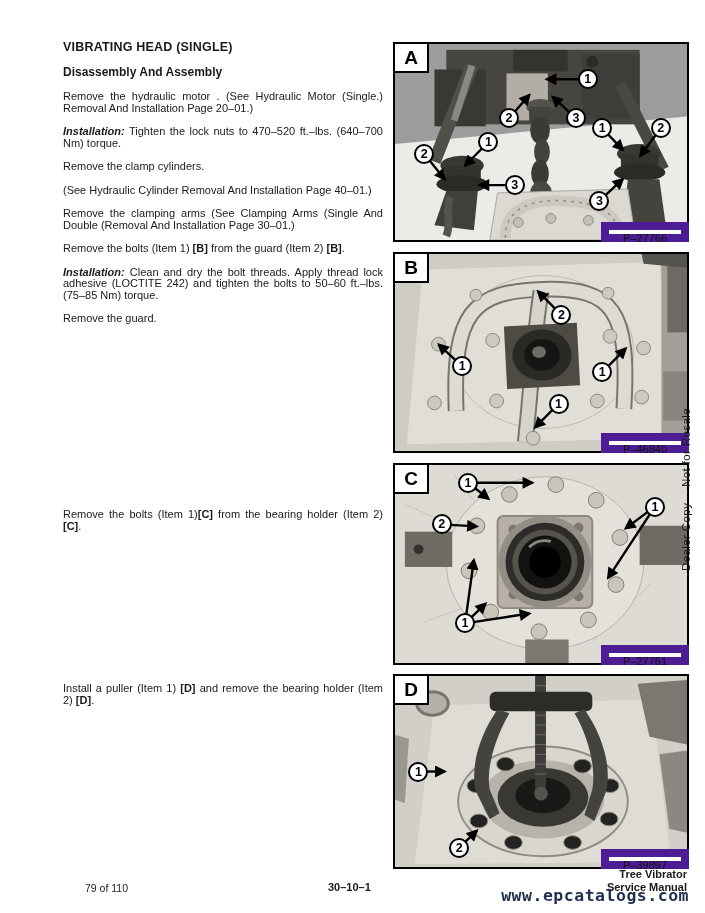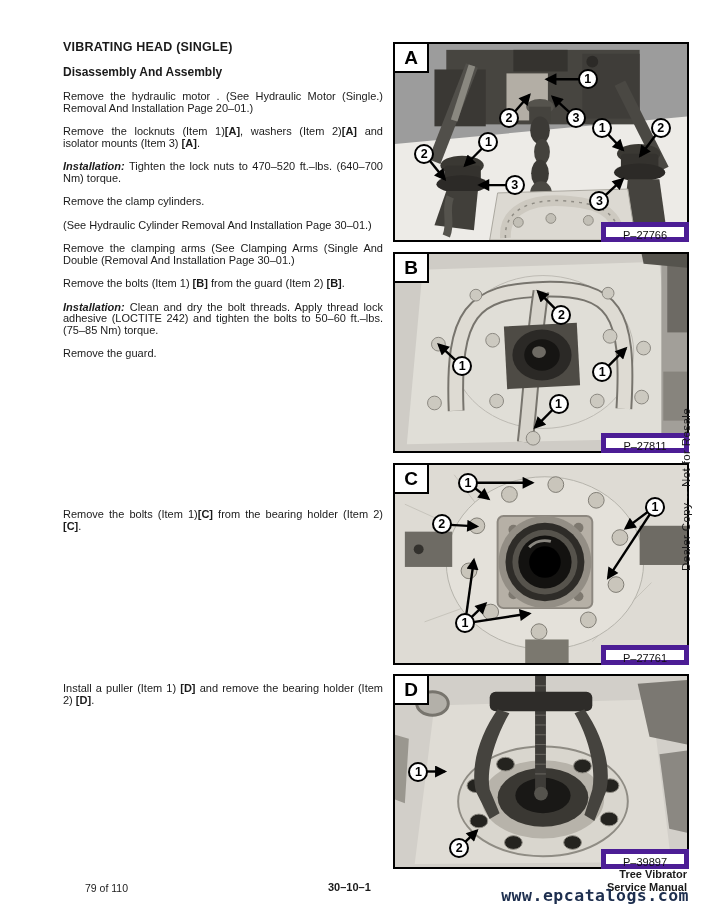--- a/index.html
+++ b/index.html
@@ -43,21 +43,21 @@
     z-index:3;color:#000;
   }
   .panel-label{
     position:absolute;left:-2px;top:-2px;width:36px;height:31px;
     background:#fff;border:2px solid #000;box-sizing:border-box;
     font-size:19px;font-weight:bold;text-align:center;line-height:27px;
     z-index:4;color:#000;
   }
   .photo-ref{
     position:absolute;right:-2px;bottom:-2px;min-width:88px;height:20px;
-    background:#fff;border:5px solid #4c1d95;box-sizing:border-box;
+    background:#fff;border:8px solid #4c1d95;box-sizing:border-box;
     font-size:11px;text-align:center;line-height:17px;z-index:4;color:#111;
   }
   
   .v-watermark{
     position:absolute;left:680px;top:352px;height:274px;width:24px;
     writing-mode:vertical-rl;transform:rotate(180deg);
     font-size:11.5px;font-weight:500;color:#1c1c1c;letter-spacing:.4px;
     z-index:6;text-align:center;white-space:nowrap;
   }
   
@@ -76,24 +76,23 @@
 </head>
 <body>
 
 <div class="page">
 
   <section class="sec sec1">
     <h1>VIBRATING HEAD (SINGLE)</h1>
     <h2>Disassembly And Assembly</h2>
     <div class="paras">
         <p><span>Remove  the hydraulic motor . (See Hydraulic Motor (Single.) Removal And Installation Page 20–01.)</span></p>
-        <p><span>Remove the locknuts (Item 1)</span><span class="b">[A]</span><span>, washers (Item 2)</span><span class="b">[A]</span><span> and isolator mounts (Item 3) </span><span class="b">[A]</span><span>.</span></p>
         <p><span class="b i">Installation:</span><span> Tighten the lock nuts to 470–520 ft.–lbs. (640–700 Nm) torque.</span></p>
         <p><span>Remove the clamp cylinders.</span></p>
-        <p><span>(See Hydraulic Cylinder Removal And Installation Page 30–01.)</span></p>
+        <p><span>(See Hydraulic Cylinder Removal And Installation Page 40–01.)</span></p>
         <p><span>Remove the clamping arms (See Clamping Arms (Single And Double (Removal And Installation Page 30–01.)</span></p>
         <p class="gap-lg"><span>Remove the bolts (Item 1) </span><span class="b">[B]</span><span> from the guard (Item 2) </span><span class="b">[B]</span><span>.</span></p>
         <p class="gap-lg"><span class="b i">Installation:</span><span> Clean and dry the bolt threads. Apply thread lock adhesive (LOCTITE 242) and tighten  the bolts to 50–60 ft.–lbs. (75–85 Nm) torque.</span></p>
         <p><span>Remove the guard.</span></p>
       </div>
   </section>
 
   <section class="sec sec2">
     <div class="paras">
         <p><span>Remove the bolts (Item 1)</span><span class="b">[C]</span><span> from the bearing holder (Item 2) </span><span class="b">[C]</span><span>.</span></p>
@@ -215,21 +214,21 @@
           <line x1="67.16" y1="112.29" x2="43.8" y2="90.62" marker-end="url(#ah1)"></line>
           <line x1="207.32" y1="118.2" x2="230.68" y2="94.56" marker-end="url(#ah1)"></line>
           <line x1="163.52" y1="149.72" x2="140.16" y2="173.36" marker-end="url(#ah1)"></line>
         </svg>
         <div class="callout" style="left: calc(57% - 10px); top: calc(31% - 10px);">2</div>
         <div class="callout" style="left: calc(23% - 10px); top: calc(57% - 10px);">1</div>
         <div class="callout" style="left: calc(71% - 10px); top: calc(60% - 10px);">1</div>
         <div class="callout" style="left: calc(56% - 10px); top: calc(76% - 10px);">1</div>
       </div>
     <div class="panel-label">B</div>
-    <div class="photo-ref">P–27811</div>
+    <div class="photo-ref">P–46840</div>
   </figure>
 
   <figure class="panel panel-c" style="margin:0;">
     <svg class="photo" viewBox="0 0 296 202" preserveAspectRatio="none">
       <rect width="296" height="202" fill="#dedbd4"></rect>
       <path d="M10,40 L120,90 M30,160 L140,120 M200,180 L260,120 M180,20 L240,60 M60,10 L90,50" stroke="#c6c3bb" fill="none"></path>
       <ellipse cx="152" cy="100" rx="100" ry="88" fill="#e4e1da" stroke="#b5b2aa"></ellipse>
       <rect x="10" y="68" width="48" height="36" fill="#6e6b64"></rect>
       <circle cx="24" cy="86" r="5" fill="#33312d"></circle>
       <rect x="248" y="62" width="48" height="40" fill="#6e6b64"></rect>

